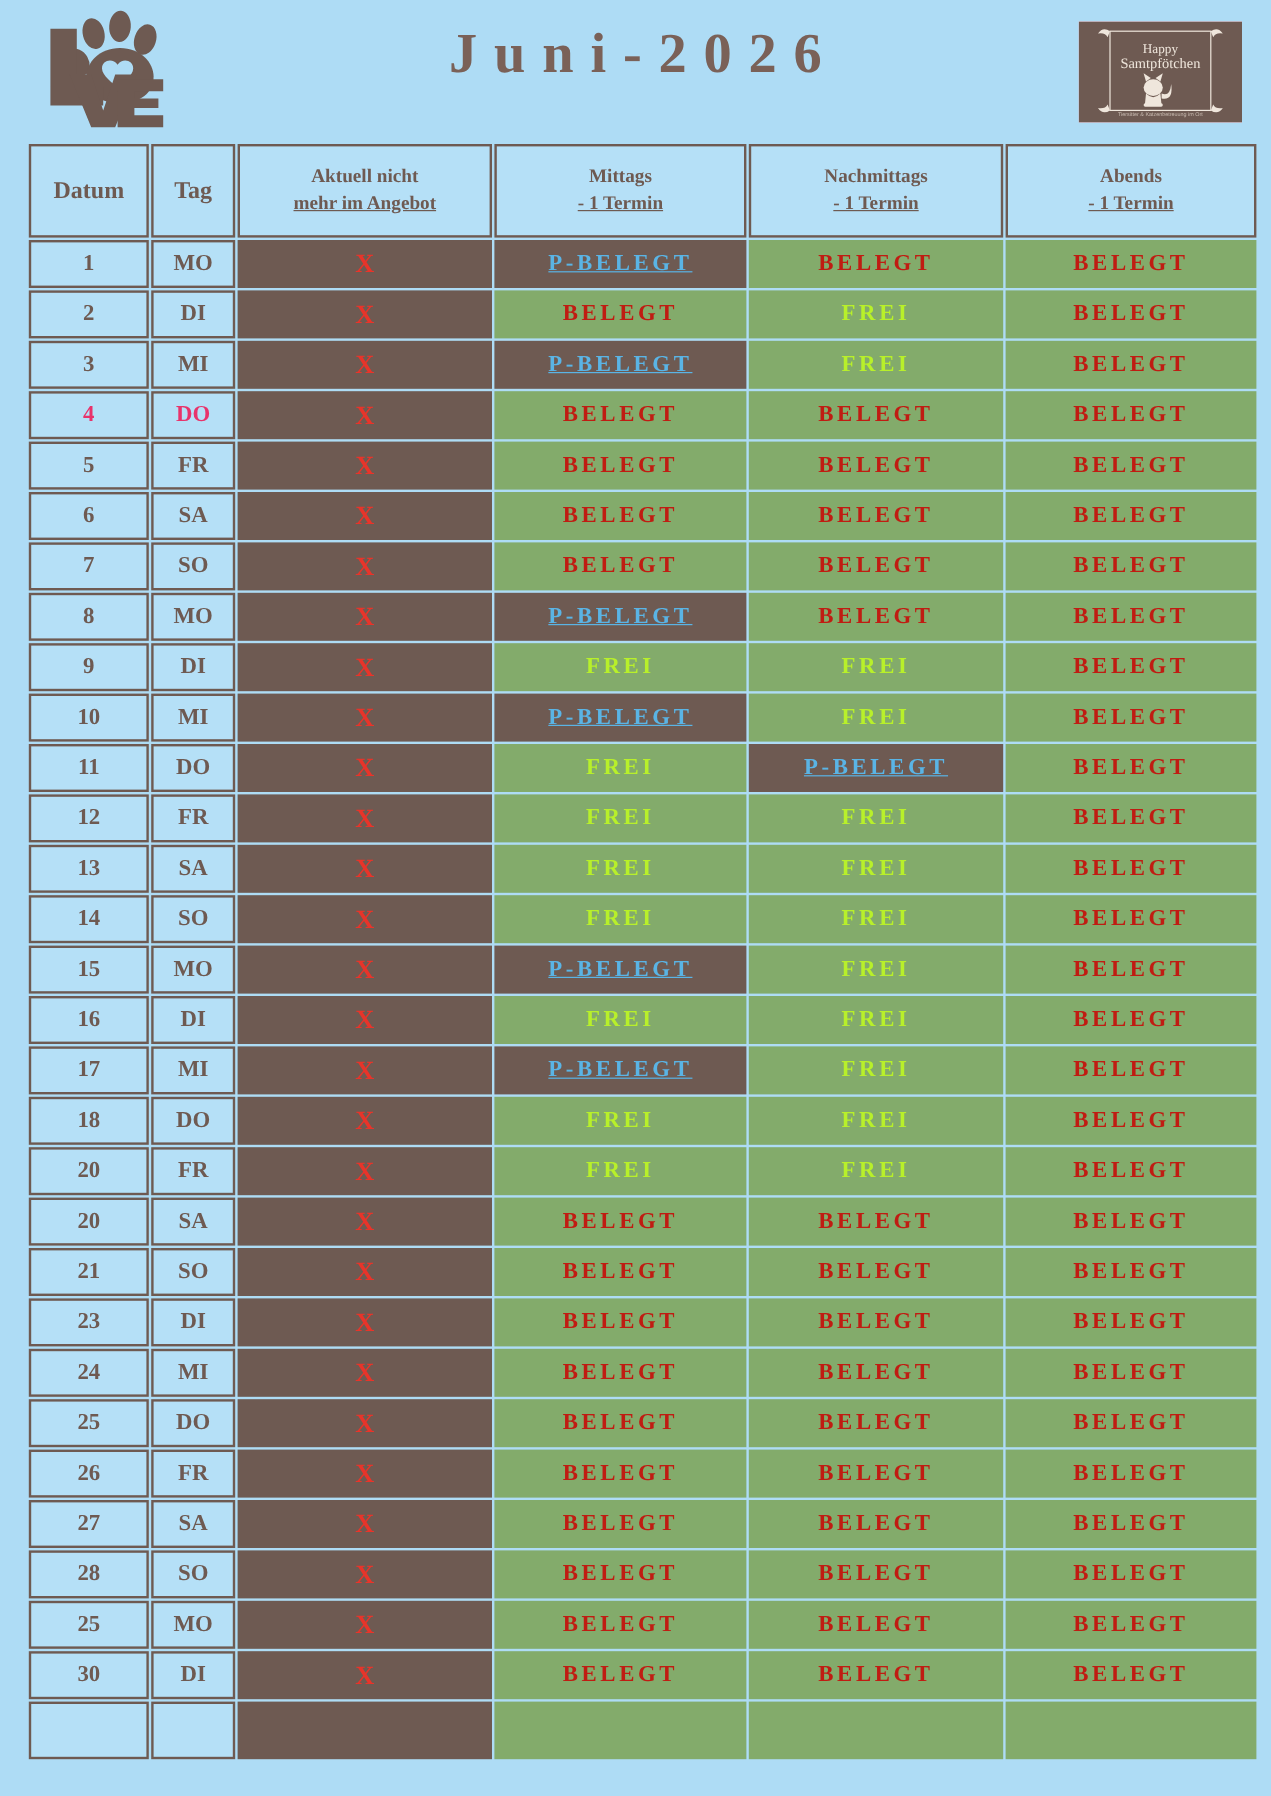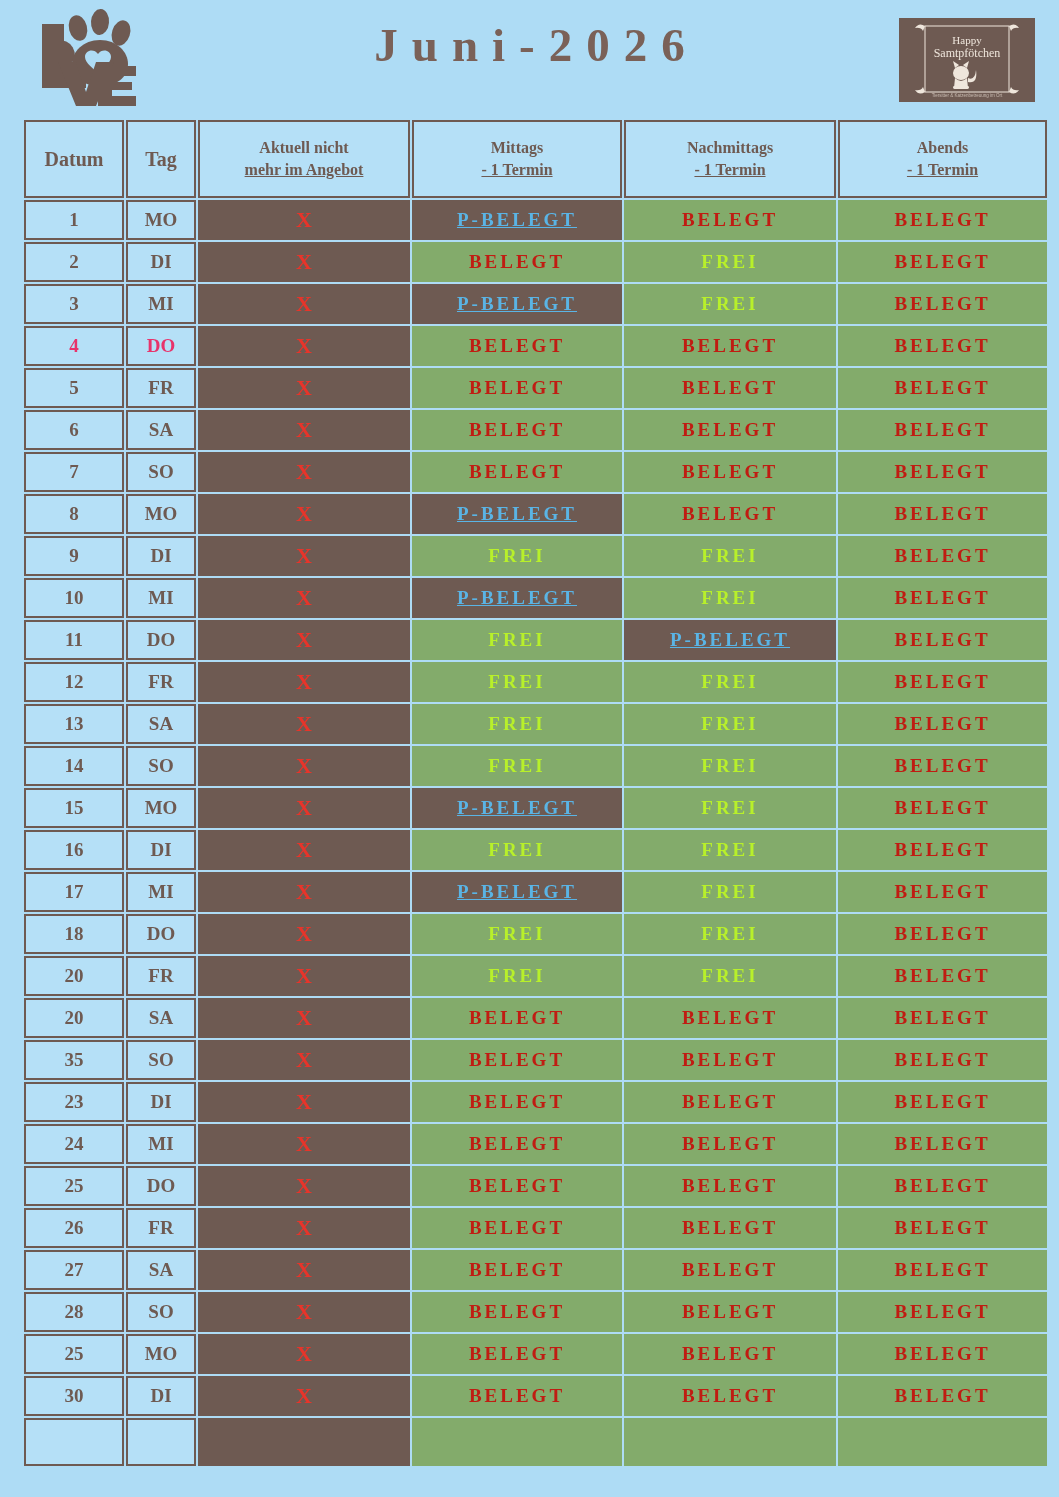--- a/index.html
+++ b/index.html
@@ -391,21 +391,21 @@
           </tr>
           <tr>
             <td class="datum">20</td>
             <td class="tag">SA</td>
             <td class="angebot">X</td>
             <td class="slot belegt">BELEGT</td>
             <td class="slot belegt">BELEGT</td>
             <td class="slot belegt">BELEGT</td>
           </tr>
           <tr>
-            <td class="datum">35</td>
+            <td class="datum">21</td>
             <td class="tag">SO</td>
             <td class="angebot">X</td>
             <td class="slot belegt">BELEGT</td>
             <td class="slot belegt">BELEGT</td>
             <td class="slot belegt">BELEGT</td>
           </tr>
           <tr>
             <td class="datum">23</td>
             <td class="tag">DI</td>
             <td class="angebot">X</td>

